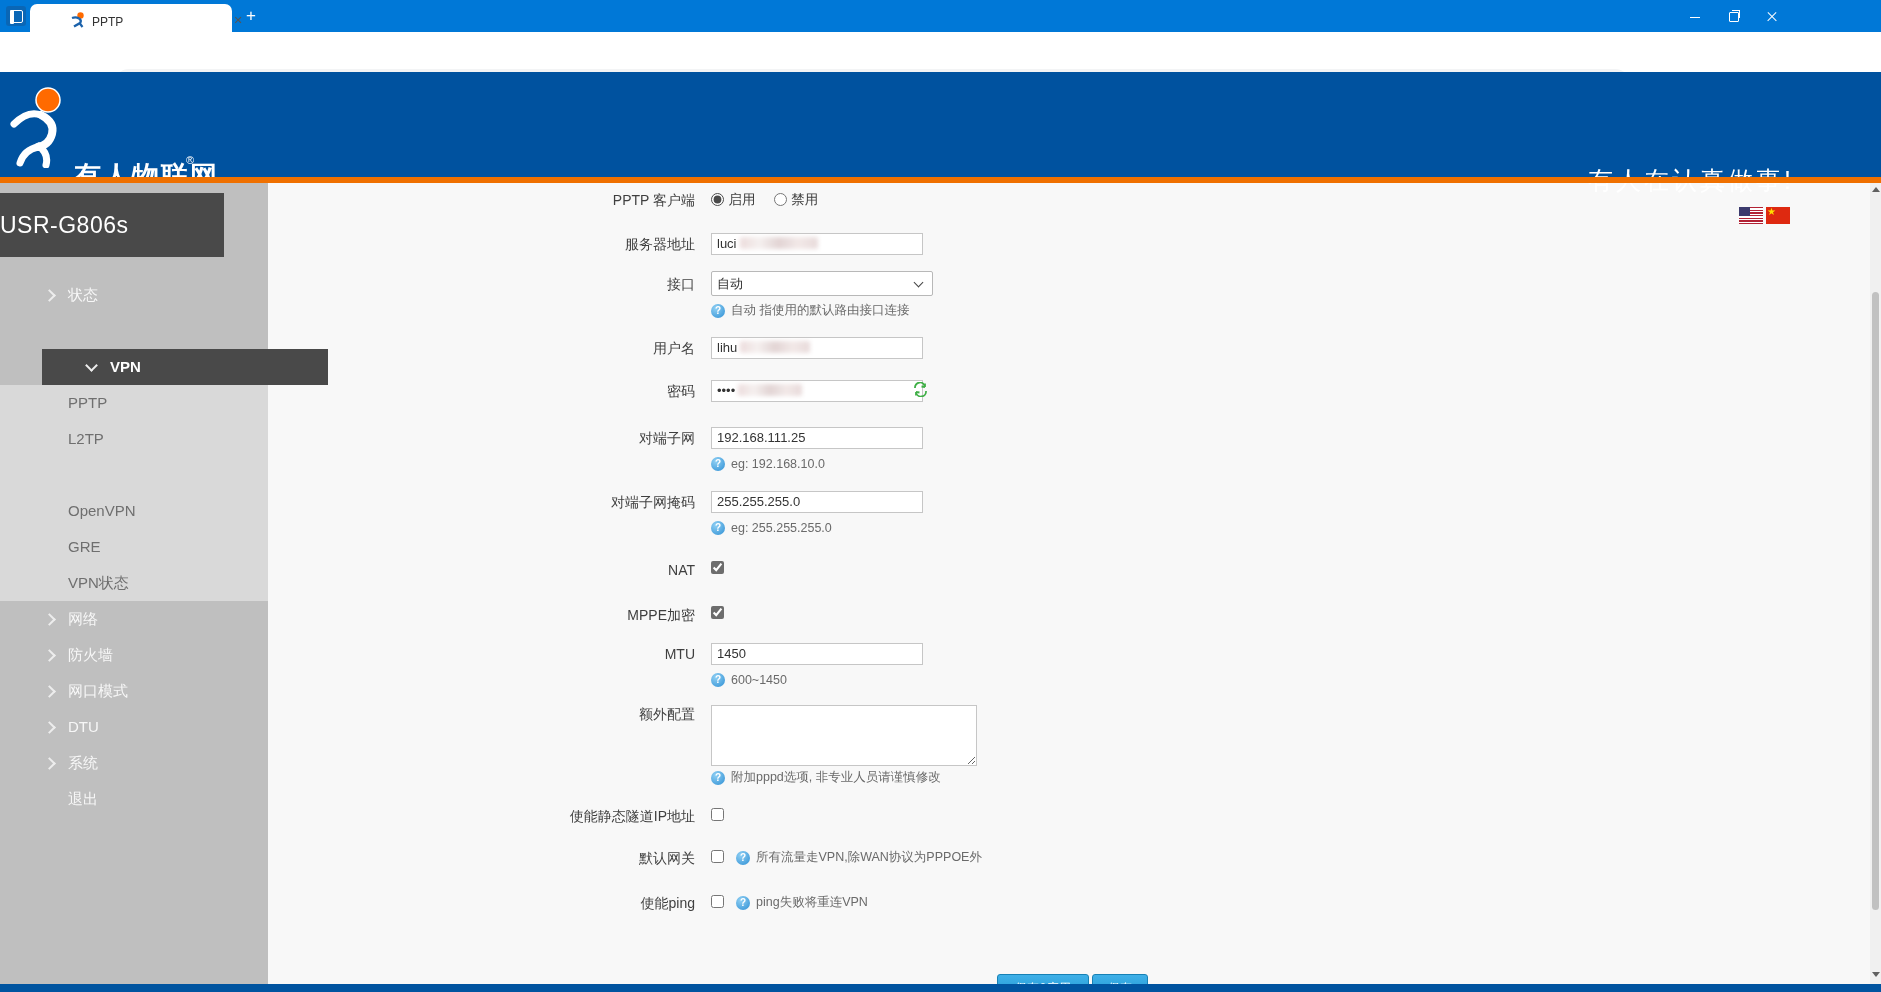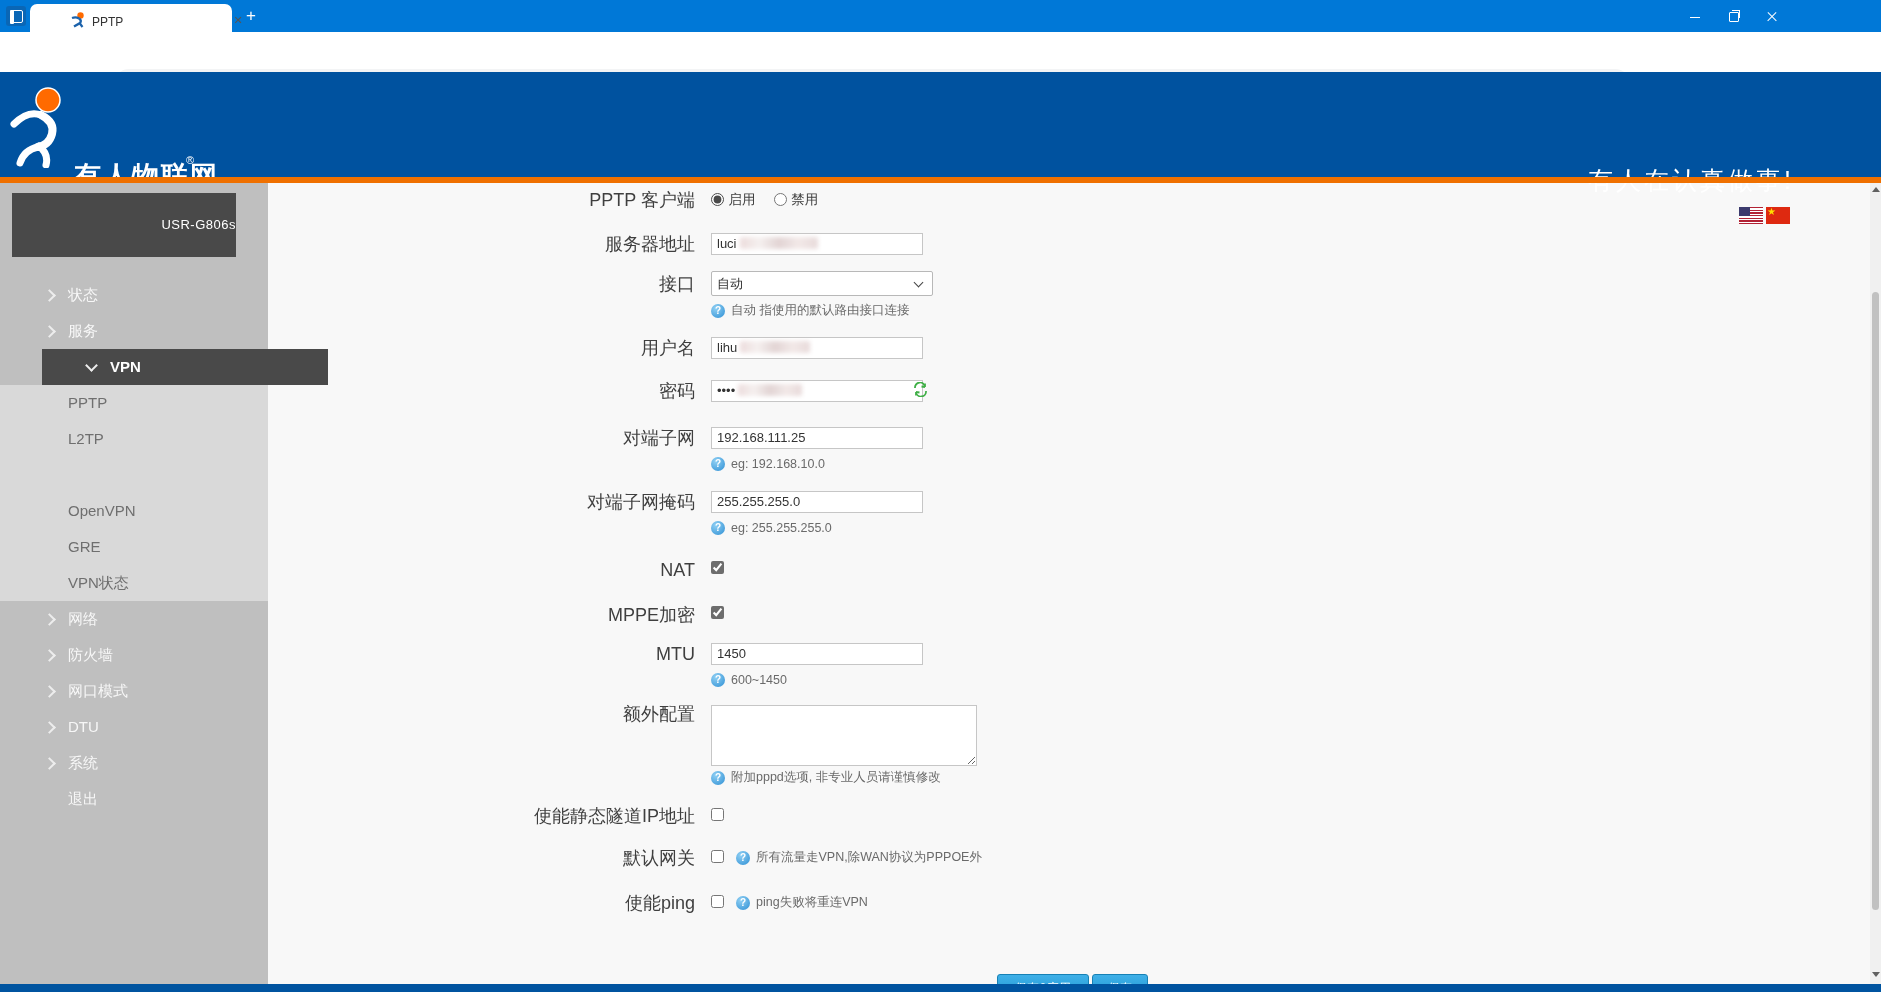--- a/index.html
+++ b/index.html
@@ -51,32 +51,32 @@
   .slogan{left:1588px;top:92px;font-size:25px;color:#fff;letter-spacing:3px;}
   .flag{top:135px;width:24px;height:17px;}
   .flag-us{left:1739px;background:repeating-linear-gradient(180deg,#b22234 0 1.4px,#fff 1.4px 2.7px);}
   .flag-us i{position:absolute;left:0;top:0;width:11px;height:9px;background:#3c3b6e;}
   .flag-cn{left:1766px;background:#de2910;}
   .flag-cn i{position:absolute;left:1px;top:-1px;color:#ffde00;font-size:10px;}
   .orangebar{left:0;top:177px;width:1881px;height:6px;background:#ef7000;}
 
   
   .sidebar{left:0;top:183px;width:268px;height:801px;background:#bfbfbf;}
-  .devbox{left:12px;top:193px;width:224px;height:64px;background:#494949;color:#fff;font-size:13px;letter-spacing:0.5px;text-align:right;line-height:64px;}
+  .devbox{left:0;top:193px;width:224px;height:64px;background:#494949;color:#fff;font-size:23px;letter-spacing:0.5px;text-align:left;line-height:64px;}
   .subbg{left:0;top:385px;width:268px;height:216px;background:#d9d9d9;}
   .srow{left:0;width:286px;height:36px;line-height:36px;font-size:15px;}
   .srow .lbl{position:absolute;left:68px;}
   .srow.top{color:#f7f7f7;}
   .srow.sub{color:#6f6f6f;}
   .srow.active{background:#494949;color:#fff;font-weight:bold;margin-left:42px;}
   .chev{position:absolute;left:45px;top:14px;width:7px;height:7px;border-right:2px solid #ededed;border-bottom:2px solid #ededed;transform:rotate(-45deg);}
   .chev.down{transform:rotate(45deg);top:12px;}
 
   
-  .flabel{left:400px;width:295px;text-align:right;font-size:18px;color:#3f3f3f;line-height:16px;}
+  .flabel{left:400px;width:295px;text-align:right;font-size:14px;color:#3f3f3f;line-height:16px;}
   .finput{left:711px;width:200px;height:20px;background:#fff;border:1px solid #c6c6c6;font-size:13px;color:#333;line-height:20px;padding:0 5px;}
   .fselect{left:711px;width:210px;height:23px;background:#fff;border:1px solid #b8b8b8;border-radius:2px;font-size:13px;color:#333;line-height:23px;padding:0 5px;}
   .fselect .schev{position:absolute;right:10px;top:7px;width:6px;height:6px;border-right:1.8px solid #444;border-bottom:1.8px solid #444;transform:rotate(45deg);}
   .hint{left:711px;display:flex;align-items:center;gap:6px;font-size:12.5px;color:#6a6a6a;height:15px;}
   .hint.inline{left:736px;}
   .qicon{width:14px;height:14px;border-radius:50%;background:radial-gradient(circle at 35% 30%,#90d0f4,#2e8fd4);flex:0 0 14px;position:relative;}
   .qicon:after{content:"?";position:absolute;left:0;top:0;width:14px;text-align:center;line-height:14px;color:#fff;font-size:10px;font-weight:bold;}
   .cb{left:711px;width:13px;height:13px;accent-color:#6d6d6d;margin:0;}
   .rad{width:13px;height:13px;accent-color:#4a4a4a;margin:0;vertical-align:-2px;}
   .radlbl{font-size:13.5px;color:#3f3f3f;}
@@ -185,24 +185,20 @@
   <div class="abs orangebar"></div>
 
   <div class="abs sidebar"></div>
   <div class="abs devbox">USR-G806s</div>
   <div class="abs subbg"></div>
 
   <div class="abs srow top" style="top:277px">
       <span class="chev"></span>
       <span class="lbl">状态</span>
     </div>
-  <div class="abs srow top" style="top:313px">
-      <span class="chev"></span>
-      <span class="lbl">服务</span>
-    </div>
   <div class="abs srow top active" style="top:349px">
       <span class="chev down"></span>
       <span class="lbl">VPN</span>
     </div>
   <div class="abs srow sub" style="top:385px">
       <span class="lbl">PPTP</span>
     </div>
   <div class="abs srow sub" style="top:421px">
       <span class="lbl">L2TP</span>
     </div>

